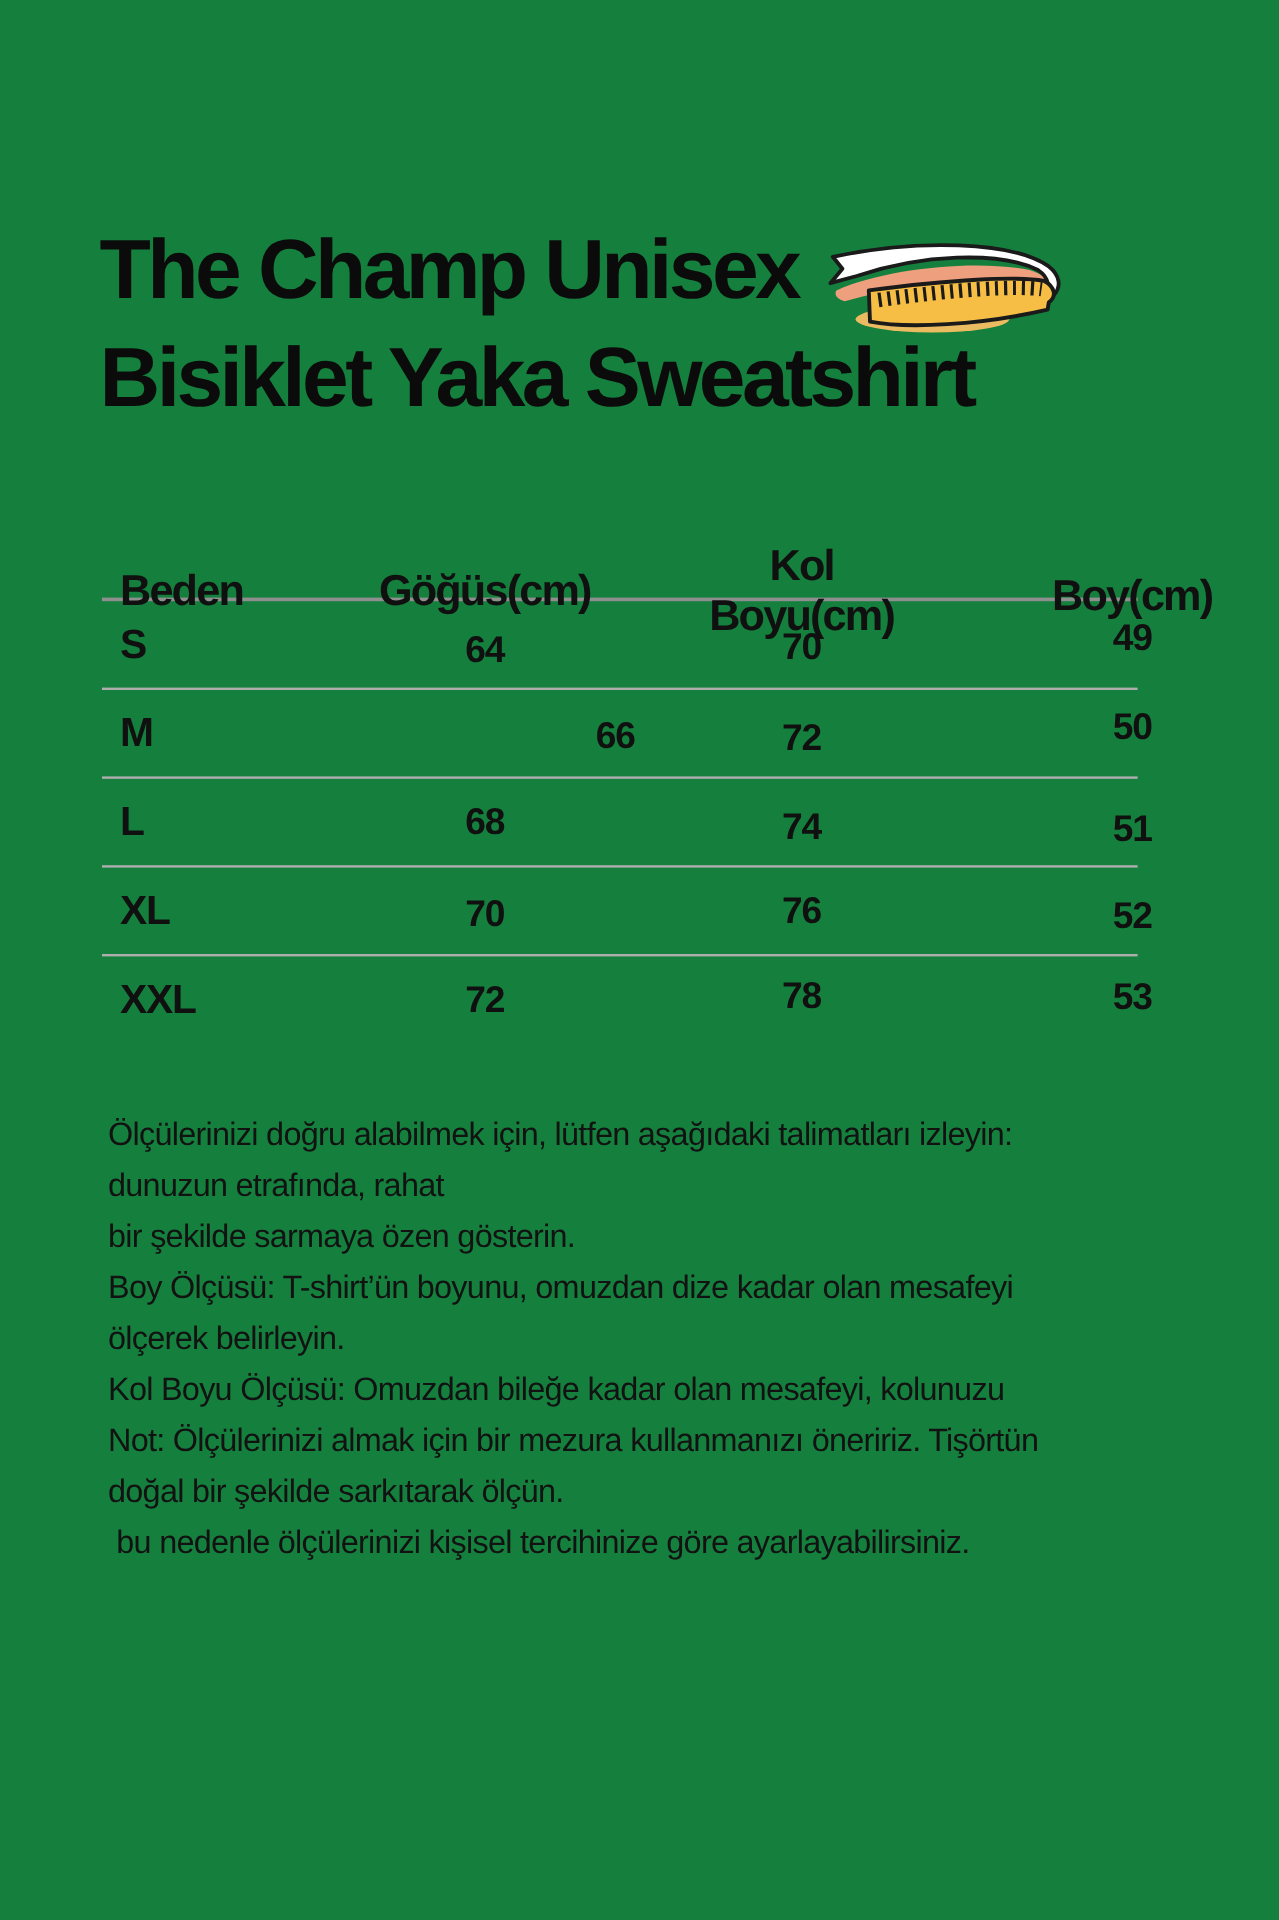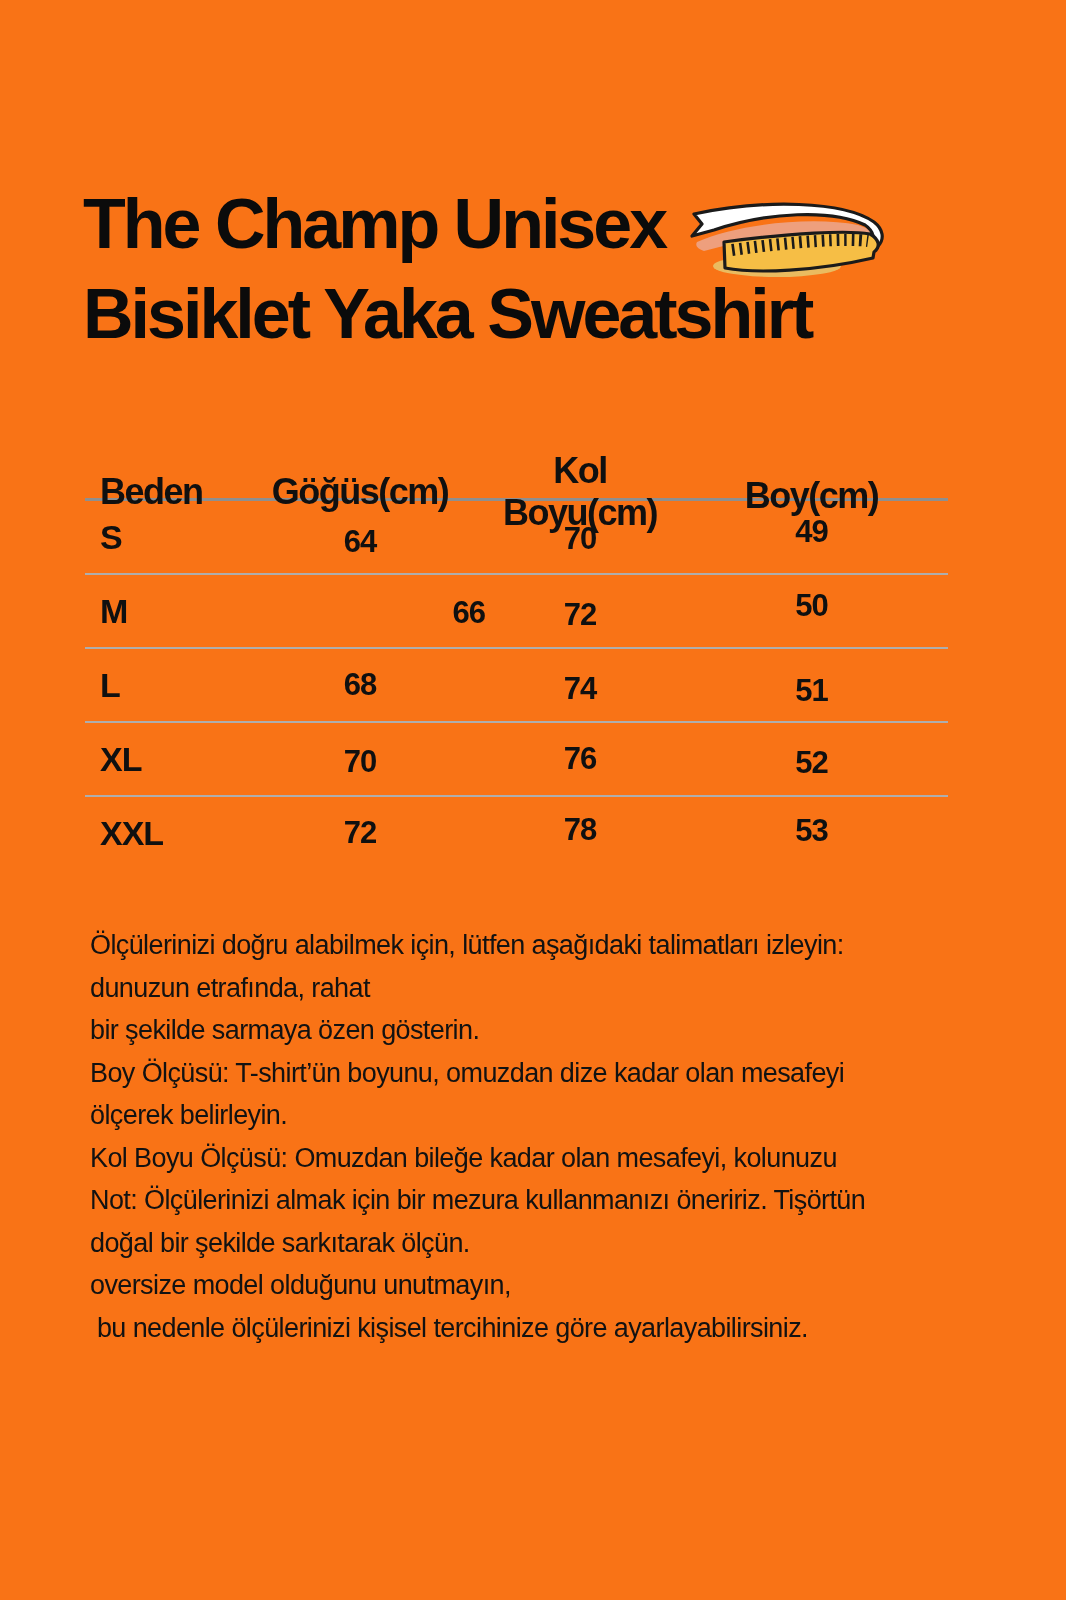--- a/index.html
+++ b/index.html
@@ -1,20 +1,20 @@
 <!DOCTYPE html>
 <html><head>
 <meta charset="utf-8">
 <style>
   html, body { margin: 0; padding: 0; background: #ffffff; }
   .page {
     position: relative;
     width: 1066px;
     height: 1600px;
-    background: #f97316;
+    background: #15803d;
     font-family: "Liberation Sans", sans-serif;
     color: #111111;
     overflow: hidden;
   }
 
   
   .title {
     position: absolute;
     left: 83px;
     top: 179px;
@@ -41,20 +41,21 @@
     left: 85px;
     top: 450px;
     width: 863px;
     font-weight: 700;
     color: #101010;
   }
   .trow {
     display: grid;
     grid-template-columns: 150px 250px 190px 273px;
     align-items: center;
+    gap: 44px;
   }
   .thead {
     height: 48px;
     border-bottom: 3px solid #8f8f8f;
     font-size: 36px;
     letter-spacing: -1.5px;
   }
   .tbody .trow {
     height: 72px;
     border-bottom: 2px solid #aeaeae;
@@ -154,17 +155,16 @@
 
   <div class="instructions">
     <div class="inst-line">Ölçülerinizi doğru alabilmek için, lütfen aşağıdaki talimatları izleyin:</div>
     <div class="inst-line">dunuzun etrafında, rahat</div>
     <div class="inst-line">bir şekilde sarmaya özen gösterin.</div>
     <div class="inst-line">Boy Ölçüsü: T-shirt’ün boyunu, omuzdan dize kadar olan mesafeyi</div>
     <div class="inst-line">ölçerek belirleyin.</div>
     <div class="inst-line">Kol Boyu Ölçüsü: Omuzdan bileğe kadar olan mesafeyi, kolunuzu</div>
     <div class="inst-line">Not: Ölçülerinizi almak için bir mezura kullanmanızı öneririz. Tişörtün</div>
     <div class="inst-line">doğal bir şekilde sarkıtarak ölçün.</div>
-    <div class="inst-line">oversize model olduğunu unutmayın,</div>
     <div class="inst-line"> bu nedenle ölçülerinizi kişisel tercihinize göre ayarlayabilirsiniz.</div>
   </div>
 
 </div>
 
 </body></html>

